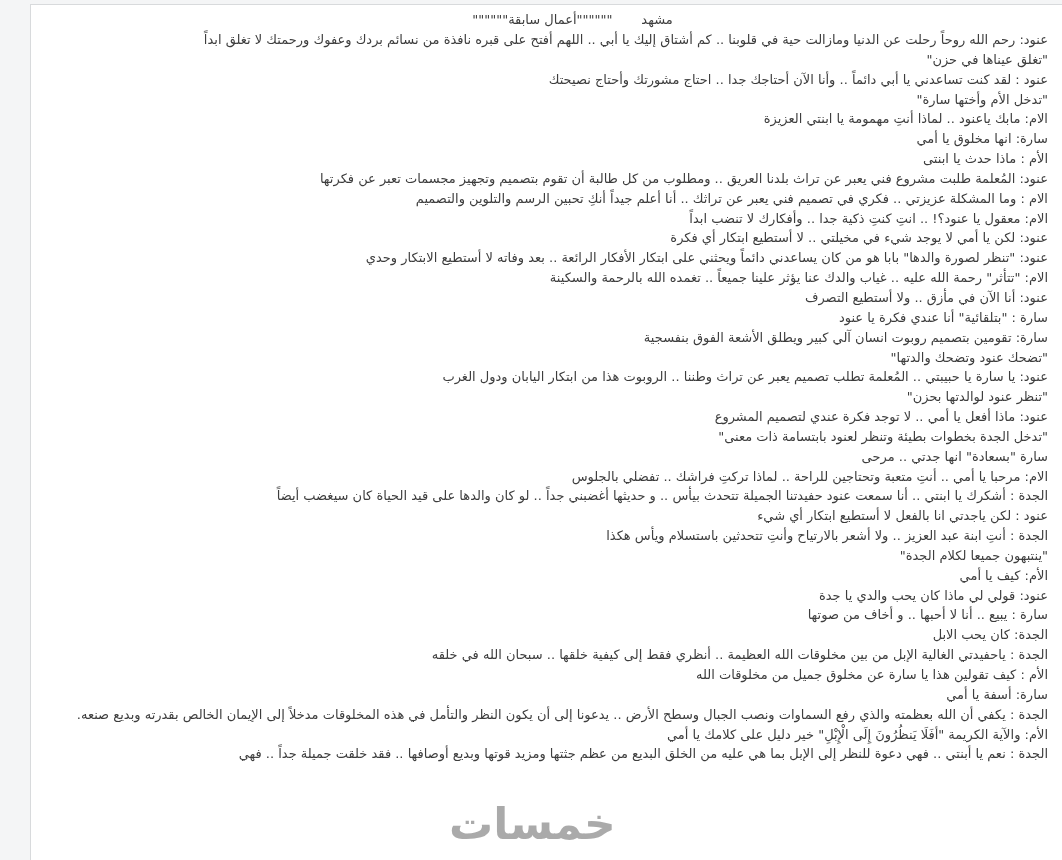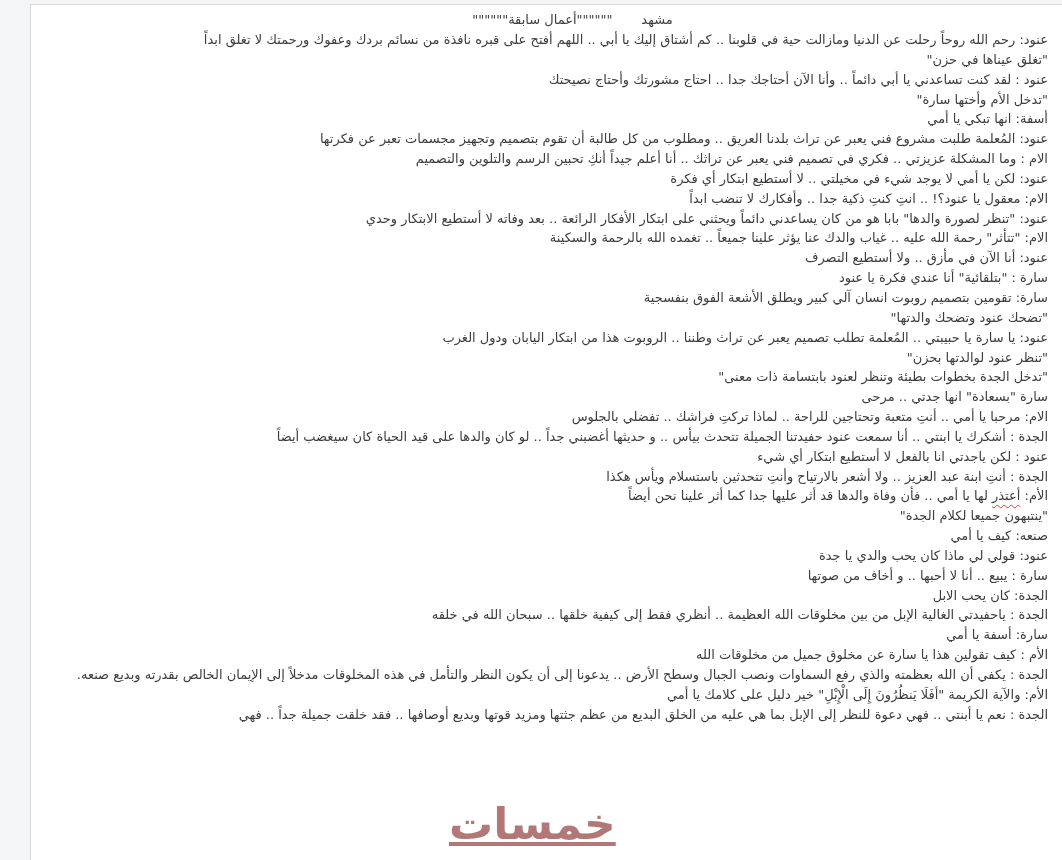--- a/index.html
+++ b/index.html
@@ -56,68 +56,69 @@
     text-underline-offset: 4px;
   }
   .watermark {
     position: absolute;
     z-index: 0;
     left: 418px;
     top: 793px;
     direction: rtl;
     font-size: 44px;
     font-weight: bold;
-    color: #7f1d1d;
+    color: #737373;
     opacity: 0.6;
     letter-spacing: 1px;
     pointer-events: none;
     user-select: none;
-    text-decoration: underline;
   }
 </style>
 </head>
 <body>
 
 <div class="viewport">
   <div class="page">
     <div class="watermark">خمسات</div>
     <div class="content">
       <div class="header-line">مشهد&nbsp;&nbsp;&nbsp;&nbsp;&nbsp;&nbsp;&nbsp;""""""أعمال سابقة""""""</div>
       <div class="lines">
           <div class="line">عنود: رحم الله روحاً رحلت عن الدنيا ومازالت حية في قلوبنا .. كم أشتاق إليك يا أبي .. اللهم أفتح على قبره نافذة من نسائم بردك وعفوك ورحمتك لا تغلق ابداً</div>
           <div class="line stage">"تغلق عيناها في حزن"</div>
           <div class="line">عنود : لقد كنت تساعدني يا أبي دائماً .. وأنا الآن أحتاجك جدا .. احتاج مشورتك وأحتاج نصيحتك</div>
           <div class="line stage">"تدخل الأم وأختها سارة"</div>
-          <div class="line">أسفة: انها تبكي يا أمي</div>
+          <div class="line">الام: مابك ياعنود .. لماذا أنتِ مهمومة يا ابنتي العزيزة</div>
+          <div class="line">سارة: انها مخلوق يا أمي</div>
+          <div class="line">الأم : ماذا حدث يا ابنتى</div>
           <div class="line">عنود: المُعلمة طلبت مشروع فني يعبر عن تراث بلدنا العريق .. ومطلوب من كل طالبة أن تقوم بتصميم وتجهيز مجسمات تعبر عن فكرتها</div>
           <div class="line">الام : وما المشكلة عزيزتي .. فكري في تصميم فني يعبر عن تراثك .. أنا أعلم جيداً أنكِ تحبين الرسم والتلوين والتصميم</div>
+          <div class="line">الام: معقول يا عنود؟! .. انتِ كنتِ ذكية جدا .. وأفكارك لا تنضب ابداً</div>
           <div class="line">عنود: لكن يا أمي لا يوجد شيء في مخيلتي .. لا أستطيع ابتكار أي فكرة</div>
-          <div class="line">الام: معقول يا عنود؟! .. انتِ كنتِ ذكية جدا .. وأفكارك لا تنضب ابداً</div>
           <div class="line">عنود: "تنظر لصورة والدها" بابا هو من كان يساعدني دائماً ويحثني على ابتكار الأفكار الرائعة .. بعد وفاته لا أستطيع الابتكار وحدي</div>
           <div class="line">الام: "تتأثر" رحمة الله عليه .. غياب والدك عنا يؤثر علينا جميعاً .. تغمده الله بالرحمة والسكينة</div>
           <div class="line">عنود: أنا الآن في مأزق .. ولا أستطيع التصرف</div>
           <div class="line">سارة : "بتلقائية" أنا عندي فكرة يا عنود</div>
           <div class="line">سارة: تقومين بتصميم روبوت انسان آلي كبير ويطلق الأشعة الفوق بنفسجية</div>
           <div class="line stage">"تضحك عنود وتضحك والدتها"</div>
           <div class="line">عنود: يا سارة يا حبيبتي .. المُعلمة تطلب تصميم يعبر عن تراث وطننا .. الروبوت هذا من ابتكار اليابان ودول الغرب</div>
           <div class="line stage">"تنظر عنود لوالدتها بحزن"</div>
+          <div class="line">عنود: ماذا أفعل يا أمي .. لا توجد فكرة عندي لتصميم المشروع</div>
           <div class="line stage">"تدخل الجدة بخطوات بطيئة وتنظر لعنود بابتسامة ذات معنى"</div>
           <div class="line">سارة "بسعادة" انها جدتي .. مرحى</div>
           <div class="line">الام: مرحبا يا أمي .. أنتِ متعبة وتحتاجين للراحة .. لماذا تركتِ فراشك .. تفضلي بالجلوس</div>
           <div class="line">الجدة : أشكرك يا ابنتي .. أنا سمعت عنود حفيدتنا الجميلة تتحدث بيأس .. و حديثها أغضبني جداً .. لو كان والدها على قيد الحياة كان سيغضب أيضاً</div>
           <div class="line">عنود : لكن ياجدتي انا بالفعل لا أستطيع ابتكار أي شيء</div>
           <div class="line">الجدة : أنتِ ابنة عبد العزيز .. ولا أشعر بالارتياح وأنتِ تتحدثين باستسلام ويأس هكذا</div>
-          <div class="line">الأم: <span class="spell">أعتذر</span> لها يا أمي .. فأن وفاة والدها قد أثر عليها جدا كما أثر علينا نحن أيضاً</div>
           <div class="line stage">"ينتبهون جميعا لكلام الجدة"</div>
-          <div class="line">صنعه: كيف يا أمي</div>
+          <div class="line">الأم: كيف يا أمي</div>
           <div class="line">عنود: قولي لي ماذا كان يحب والدي يا جدة</div>
           <div class="line">سارة : يبيع .. أنا لا أحبها .. و أخاف من صوتها</div>
           <div class="line">الجدة: كان يحب الابل</div>
           <div class="line">الجدة : ياحفيدتي الغالية الإبل من بين مخلوقات الله العظيمة .. أنظري فقط إلى كيفية خلقها .. سبحان الله في خلقه</div>
+          <div class="line">الأم : كيف تقولين هذا يا سارة عن مخلوق جميل من مخلوقات الله</div>
           <div class="line">سارة: أسفة يا أمي</div>
-          <div class="line">الأم : كيف تقولين هذا يا سارة عن مخلوق جميل من مخلوقات الله</div>
           <div class="line">الجدة : يكفي أن الله بعظمته والذي رفع السماوات ونصب الجبال وسطح الأرض .. يدعونا إلى أن يكون النظر والتأمل في هذه المخلوقات مدخلاً إلى الإيمان الخالص بقدرته وبديع صنعه.</div>
           <div class="line">الأم: والآية الكريمة "أفَلَا يَنظُرُونَ إِلَى الْإِبْلِ" خير دليل على كلامك يا أمي</div>
           <div class="line">الجدة : نعم يا أبنتي .. فهي دعوة للنظر إلى الإبل بما هي عليه من الخلق البديع من عظم جثتها ومزيد قوتها وبديع أوصافها .. فقد خلقت جميلة جداً .. فهي</div>
         </div>
     </div>
   </div>
 </div>
 
 </body></html>

